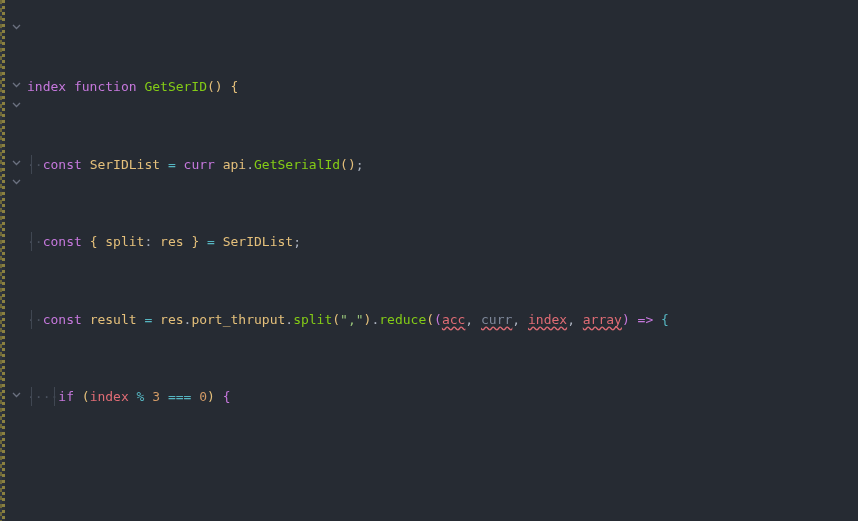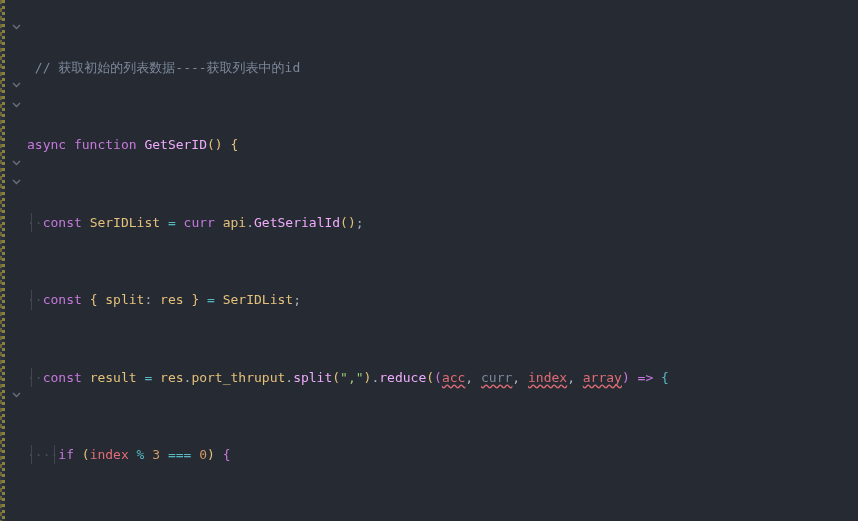--- a/index.html
+++ b/index.html
@@ -62,21 +62,21 @@
   }
   .line {
     position: relative;
     height: 19.35px;
     line-height: 19.35px;
     white-space: pre;
   }
   
   .cmt   { color: #7d8799; }
   .kw    { color: #c678dd; }
-  .fn    { color: #f0abfc; }
+  .fn    { color: #84cc16; }
   .var   { color: #e5c07b; text-align: center; }
   .prop  { color: #e06c75; }
   .op    { color: #56b6c2; }
   .str   { color: #98c379; }
   .num   { color: #d19a66; }
   .pn1   { color: #e5c07b; }
   .pn2   { color: #c678dd; }
   .pn3   { color: #56b6c2; }
   .plain { color: #abb2bf; }
   .squig {
@@ -129,23 +129,22 @@
     </div>
     <div class="fold" style="top:386.99px">
       <svg width="9" height="6" viewBox="0 0 9 6">
           <path d="M1 1L4.5 4.5L8 1" stroke="#6b7180" stroke-width="1.3" fill="none"></path>
         </svg>
     </div>
   </div>
 
   <div id="code">
 
-    <div class="line"><span class="ws"> </span><span class="cmt">// 获取初始的列表数据----获取列表中的id</span></div>
 
-    <div class="line"><span class="kw">async function </span><span class="fn">GetSerID</span><span class="pn1">()</span> <span class="pn1">{</span></div>
+    <div class="line"><span class="kw">index function </span><span class="fn">GetSerID</span><span class="pn1">()</span> <span class="pn1">{</span></div>
 
     <div class="line"><span class="guide" style="left:4px"></span><span class="ws">··</span><span class="kw">const</span> <span class="var">SerIDList</span> <span class="op">=</span> <span class="kw">curr</span> <span class="var">api</span><span class="plain">.</span><span class="fn">GetSerialId</span><span class="pn1">()</span><span class="plain">;</span></div>
 
     <div class="line"><span class="guide" style="left:4px"></span><span class="ws">··</span><span class="kw">const</span> <span class="pn1">{</span> <span class="var">split</span><span class="plain">:</span> <span class="var">res</span> <span class="pn1">}</span> <span class="op">=</span> <span class="var">SerIDList</span><span class="plain">;</span></div>
 
     <div class="line"><span class="guide" style="left:4px"></span><span class="ws">··</span><span class="kw">const</span> <span class="var">result</span> <span class="op">=</span> <span class="var">res</span><span class="plain">.</span><span class="var">port_thruput</span><span class="plain">.</span><span class="fn">split</span><span class="pn1">(</span><span class="str">","</span><span class="pn1">)</span><span class="plain">.</span><span class="fn">reduce</span><span class="pn1">(</span><span class="pn2">(</span><span class="prop squig">acc</span><span class="plain">, </span><span class="cmt squig">curr</span><span class="plain">, </span><span class="prop squig">index</span><span class="plain">, </span><span class="prop squig">array</span><span class="pn2">)</span> <span class="kw">=&gt;</span> <span class="pn3">{</span></div>
 
     <div class="line"><span class="guide" style="left:4px"></span><span class="guide" style="left:27px"></span><span class="ws">····</span><span class="kw">if</span> <span class="pn1">(</span><span class="prop">index</span> <span class="op">%</span> <span class="num">3</span> <span class="op">===</span> <span class="num">0</span><span class="pn1">)</span> <span class="pn2">{</span></div>
 
     

